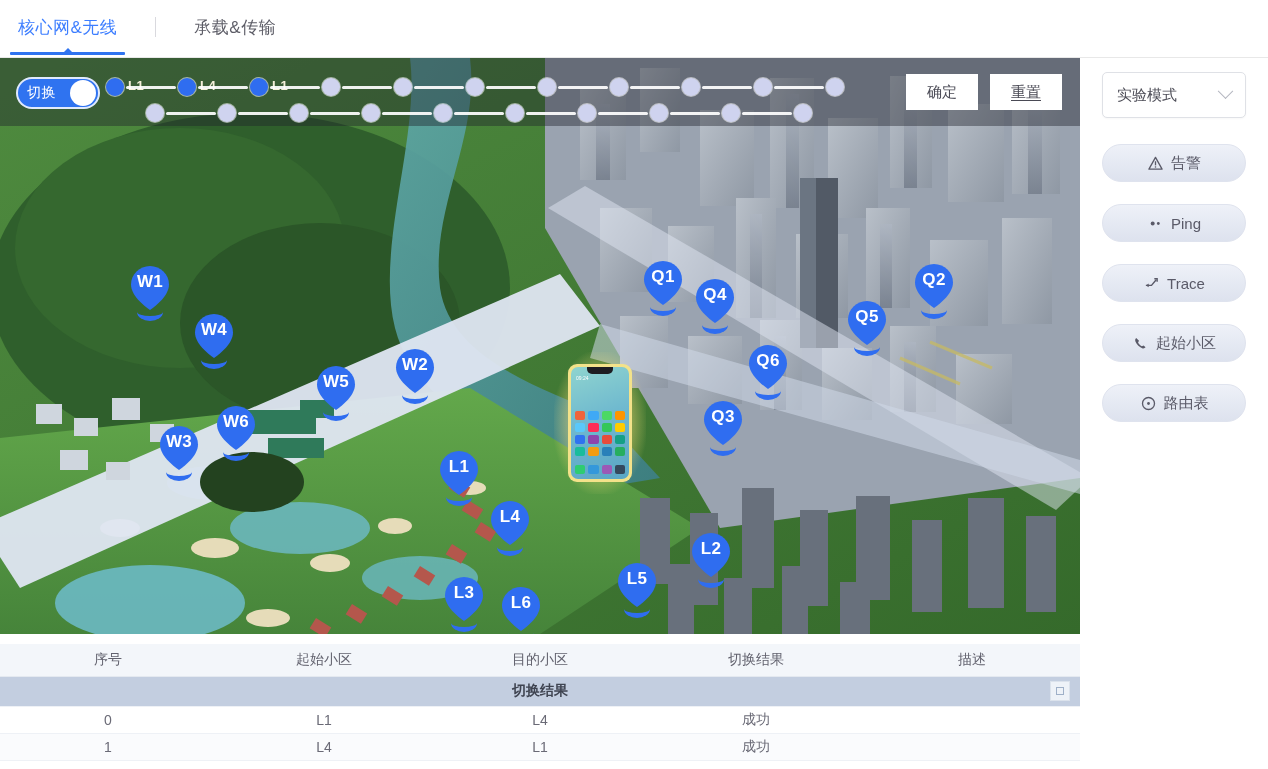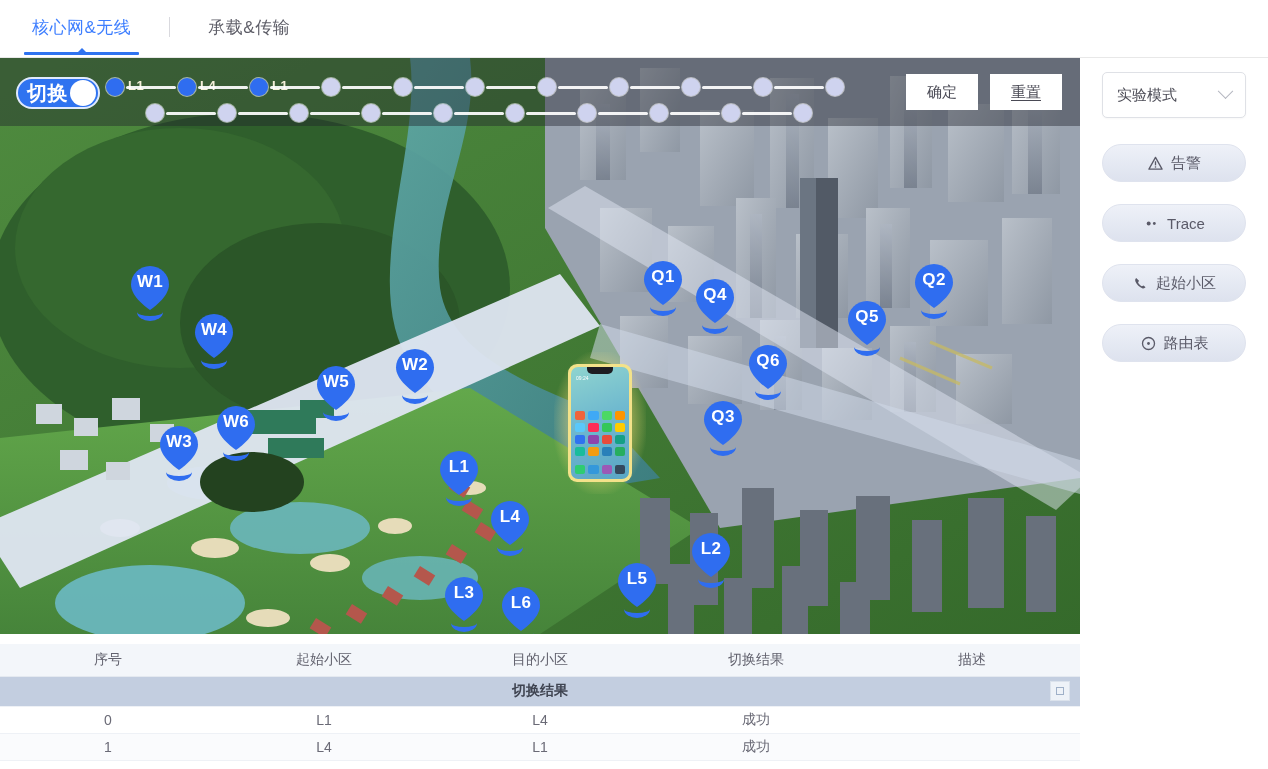--- a/index.html
+++ b/index.html
@@ -11,21 +11,21 @@
   }
 
   
   .tabbar {
     position: relative;
     height: 58px;
     background: #ffffff;
     border-bottom: 1px solid #e8e8e8;
     display: flex;
     align-items: flex-start;
-    padding-left: 20px;
+    padding-left: 6px;
     padding-top: 16px;
   }
   .tab {
     position: relative;
     font-size: 17px;
     color: #5c5c66;
     padding: 0 12px 16px 12px;
     cursor: pointer;
     letter-spacing: .5px;
   }
@@ -88,22 +88,22 @@
   .switch-toggle {
     position: absolute; left: 16px; top: 19px;
     width: 84px; height: 32px;
     background: #2f73f0;
     border-radius: 16px;
     border: 2px solid rgba(255,255,255,.85);
     display: flex; align-items: center;
     cursor: pointer;
   }
   .switch-toggle .sw-label {
-    color: #fff; font-size: 20px;
-    font-weight: bold;
+    color: #fff; font-size: 14px;
+    font-weight: normal;
     margin-left: 9px;
     letter-spacing: .5px;
   }
   .switch-toggle .sw-knob {
     position: absolute; right: 2px; top: 1px;
     width: 26px; height: 26px;
     background: #fff; border-radius: 50%;
   }
 
   .node-rail { position: absolute; left: 106px; top: 8px; width: 800px; height: 56px; }
@@ -780,20 +780,30 @@
           </span>
           <span>告警</span>
         </div>
         <div class="side-btn">
           <span class="ic">
             <svg width="15" height="15" viewBox="0 0 16 16">
               <circle cx="5" cy="8" r="2.1" fill="currentColor"></circle>
               <circle cx="11" cy="8" r="1.5" fill="currentColor"></circle>
             </svg>
           </span>
+          <span>Ping</span>
+        </div>
+        <div class="side-btn">
+          <span class="ic">
+            <svg width="15" height="15" viewBox="0 0 16 16">
+              <path d="M2 10 L8 10 L13 4" fill="none" stroke="currentColor" stroke-width="1.5"></path>
+              <path d="M11 3 L14 3 L14 6" fill="none" stroke="currentColor" stroke-width="1.5"></path>
+              <path d="M2 10 L5 8 L5 12 Z" fill="currentColor"></path>
+            </svg>
+          </span>
           <span>Trace</span>
         </div>
         <div class="side-btn">
           <span class="ic">
             <svg width="15" height="15" viewBox="0 0 16 16">
               <path d="M3.4 2.2 C2.4 3 2 4.3 2.6 5.8 C3.7 8.7 6.6 11.8 9.8 13 C11.3 13.5 12.6 13.1 13.4 12.1 L11.3 10 L9.5 11 C8 10.2 6.2 8.4 5.4 6.8 L6.4 5 Z" fill="currentColor"></path>
             </svg>
           </span>
           <span>起始小区</span>
         </div>

